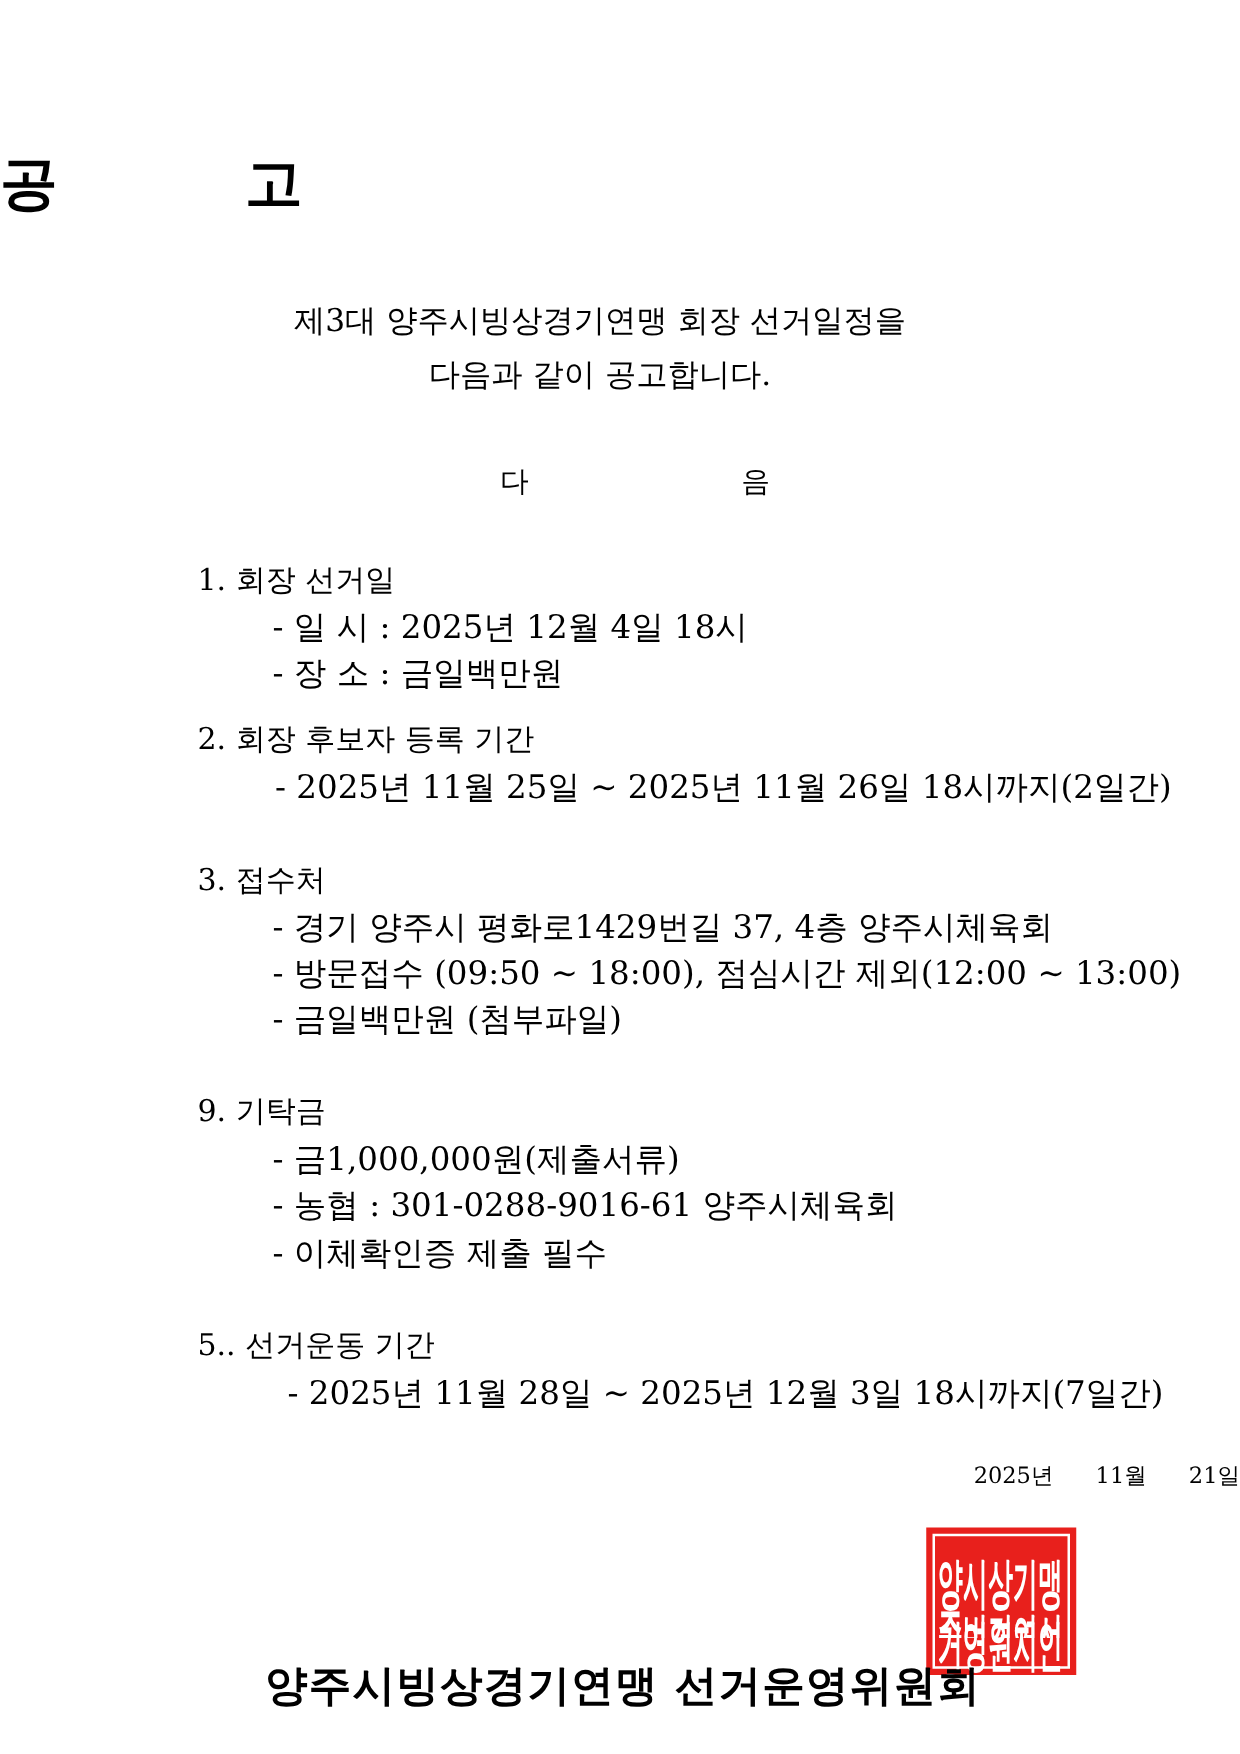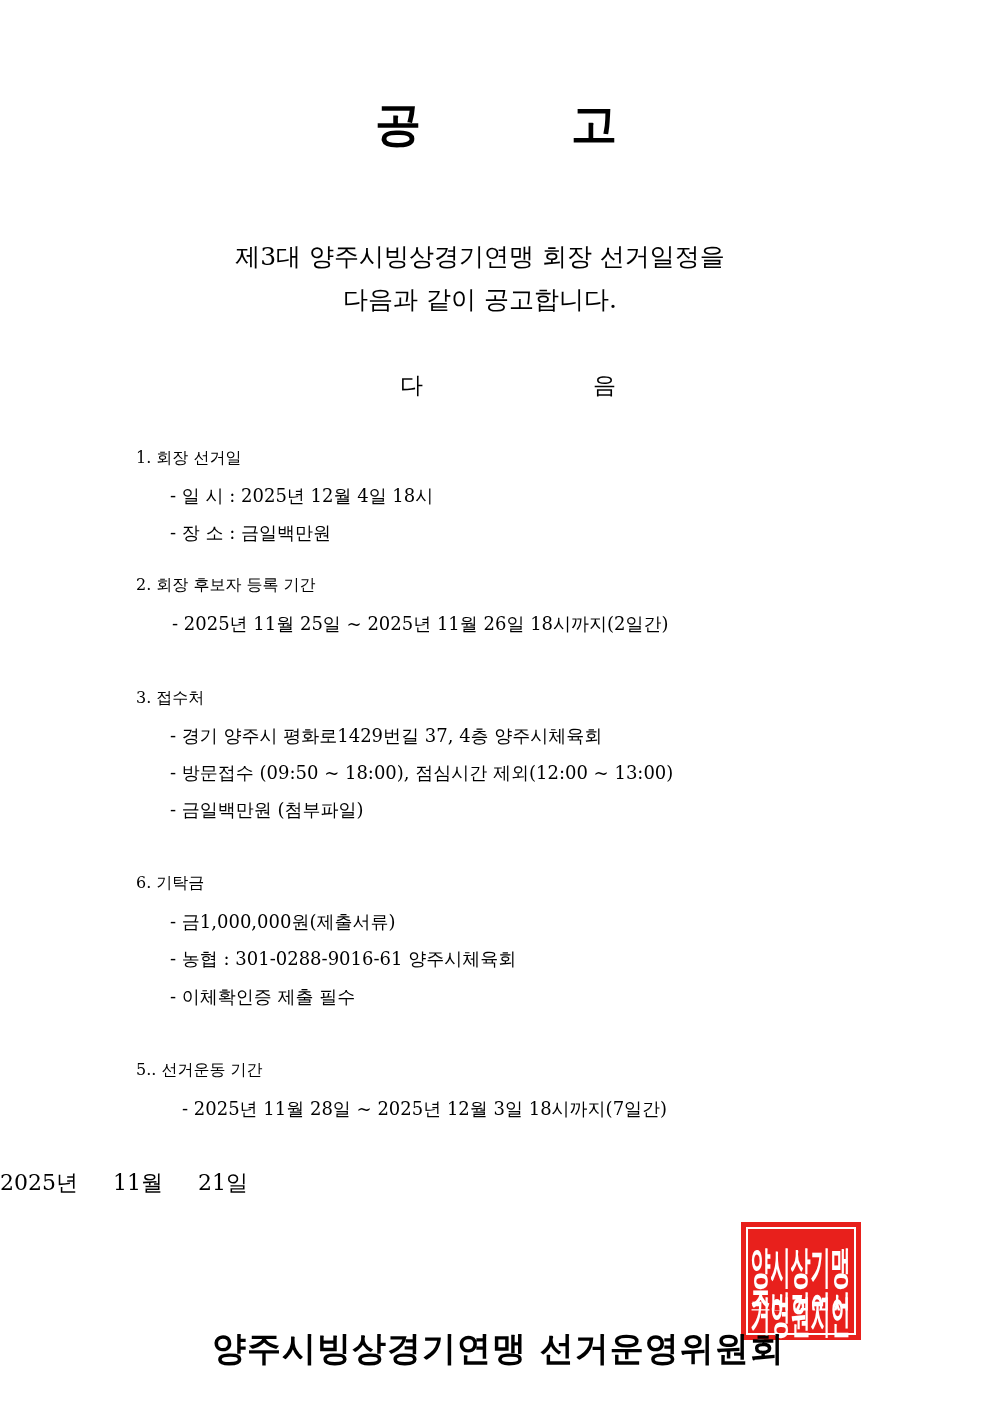--- a/index.html
+++ b/index.html
@@ -3,36 +3,36 @@
   <meta charset="utf-8">
   <style>
     html, body { margin: 0; padding: 0; background: #ffffff; }
     body {
       width: 992px; height: 1403px; position: relative; overflow: hidden;
       font-family: "DejaVu Serif", "Liberation Serif", serif;
       color: #000;
     }
     .abs { position: absolute; white-space: nowrap; }
     .title {
-      left: 0; width: 992px; top: 94px; text-align: center;
+      left: 0; width: 992px; top: 116px; 
       font-size: 46px; font-weight: bold; letter-spacing: 0;
     }
     .title span { display: inline-block; }
     .title .gap { width: 150px; }
     .intro { left: 0; width: 960px; text-align: center; font-size: 25px; }
     .intro.l1 { top: 240px; }
     .intro.l2 { top: 283px; }
     .da-eum { left: 0; width: 992px; top: 370px; text-align: center; font-size: 23px; margin-left: 12px; }
     .da-eum .gap { display: inline-block; width: 170px; }
-    .sec-head { left: 136px; font-size: 16px; }
-    .item { font-size: 18px; }
+    .sec-head { left: 158px; font-size: 24px; }
+    .item { font-size: 26px; margin-left: 48px; }
     .item.ind1 { left: 170px; }
     .item.ind2 { left: 172px; }
     .item.ind3 { left: 182px; }
-    .date { left: 0; width: 992px; top: 1168px; text-align: left; font-size: 22px; word-spacing: 28px; }
+    .date { left: 0; width: 992px; top: 1168px; text-align: right; font-size: 18px; word-spacing: 28px; }
     .org {
       left: 212px; top: 1326px; font-size: 34px; font-weight: bold; letter-spacing: 1px;
     }
     .seal {
       left: 741px; top: 1222px; width: 120px; height: 118px;
       background: #e8201c; border: 0;
     }
     .seal-inner {
       position: absolute; left: 5px; top: 5px; right: 5px; bottom: 5px;
       border: 2px solid #fff; display: grid;
@@ -65,21 +65,21 @@
 <div class="abs item ind1" style="top:521px">- 장 소 :  금일백만원</div>
 
 <div class="abs sec-head" style="top:575px">2. 회장 후보자 등록 기간</div>
 <div class="abs item ind2" style="top:612px">-  2025년 11월 25일 ~ 2025년 11월 26일 18시까지(2일간)</div>
 
 <div class="abs sec-head" style="top:688px">3. 접수처</div>
 <div class="abs item ind1" style="top:724px">- 경기 양주시 평화로1429번길 37, 4층 양주시체육회</div>
 <div class="abs item ind1" style="top:761px">- 방문접수 (09:50 ~ 18:00), 점심시간 제외(12:00 ~ 13:00)</div>
 <div class="abs item ind1" style="top:798px">- 금일백만원 (첨부파일)</div>
 
-<div class="abs sec-head" style="top:873px">6. 기탁금</div>
+<div class="abs sec-head" style="top:873px">9. 기탁금</div>
 <div class="abs item ind1" style="top:910px">- 금1,000,000원(제출서류)</div>
 <div class="abs item ind1" style="top:947px">- 농협 : 301-0288-9016-61 양주시체육회</div>
 <div class="abs item ind1" style="top:985px">- 이체확인증 제출 필수</div>
 
 <div class="abs sec-head" style="top:1060px">5.. 선거운동 기간</div>
 <div class="abs item ind3" style="top:1097px">-  2025년 11월 28일 ~ 2025년 12월 3일 18시까지(7일간)</div>
 
 <div class="abs date">2025년 11월 21일</div>
 
 <div class="abs seal">

